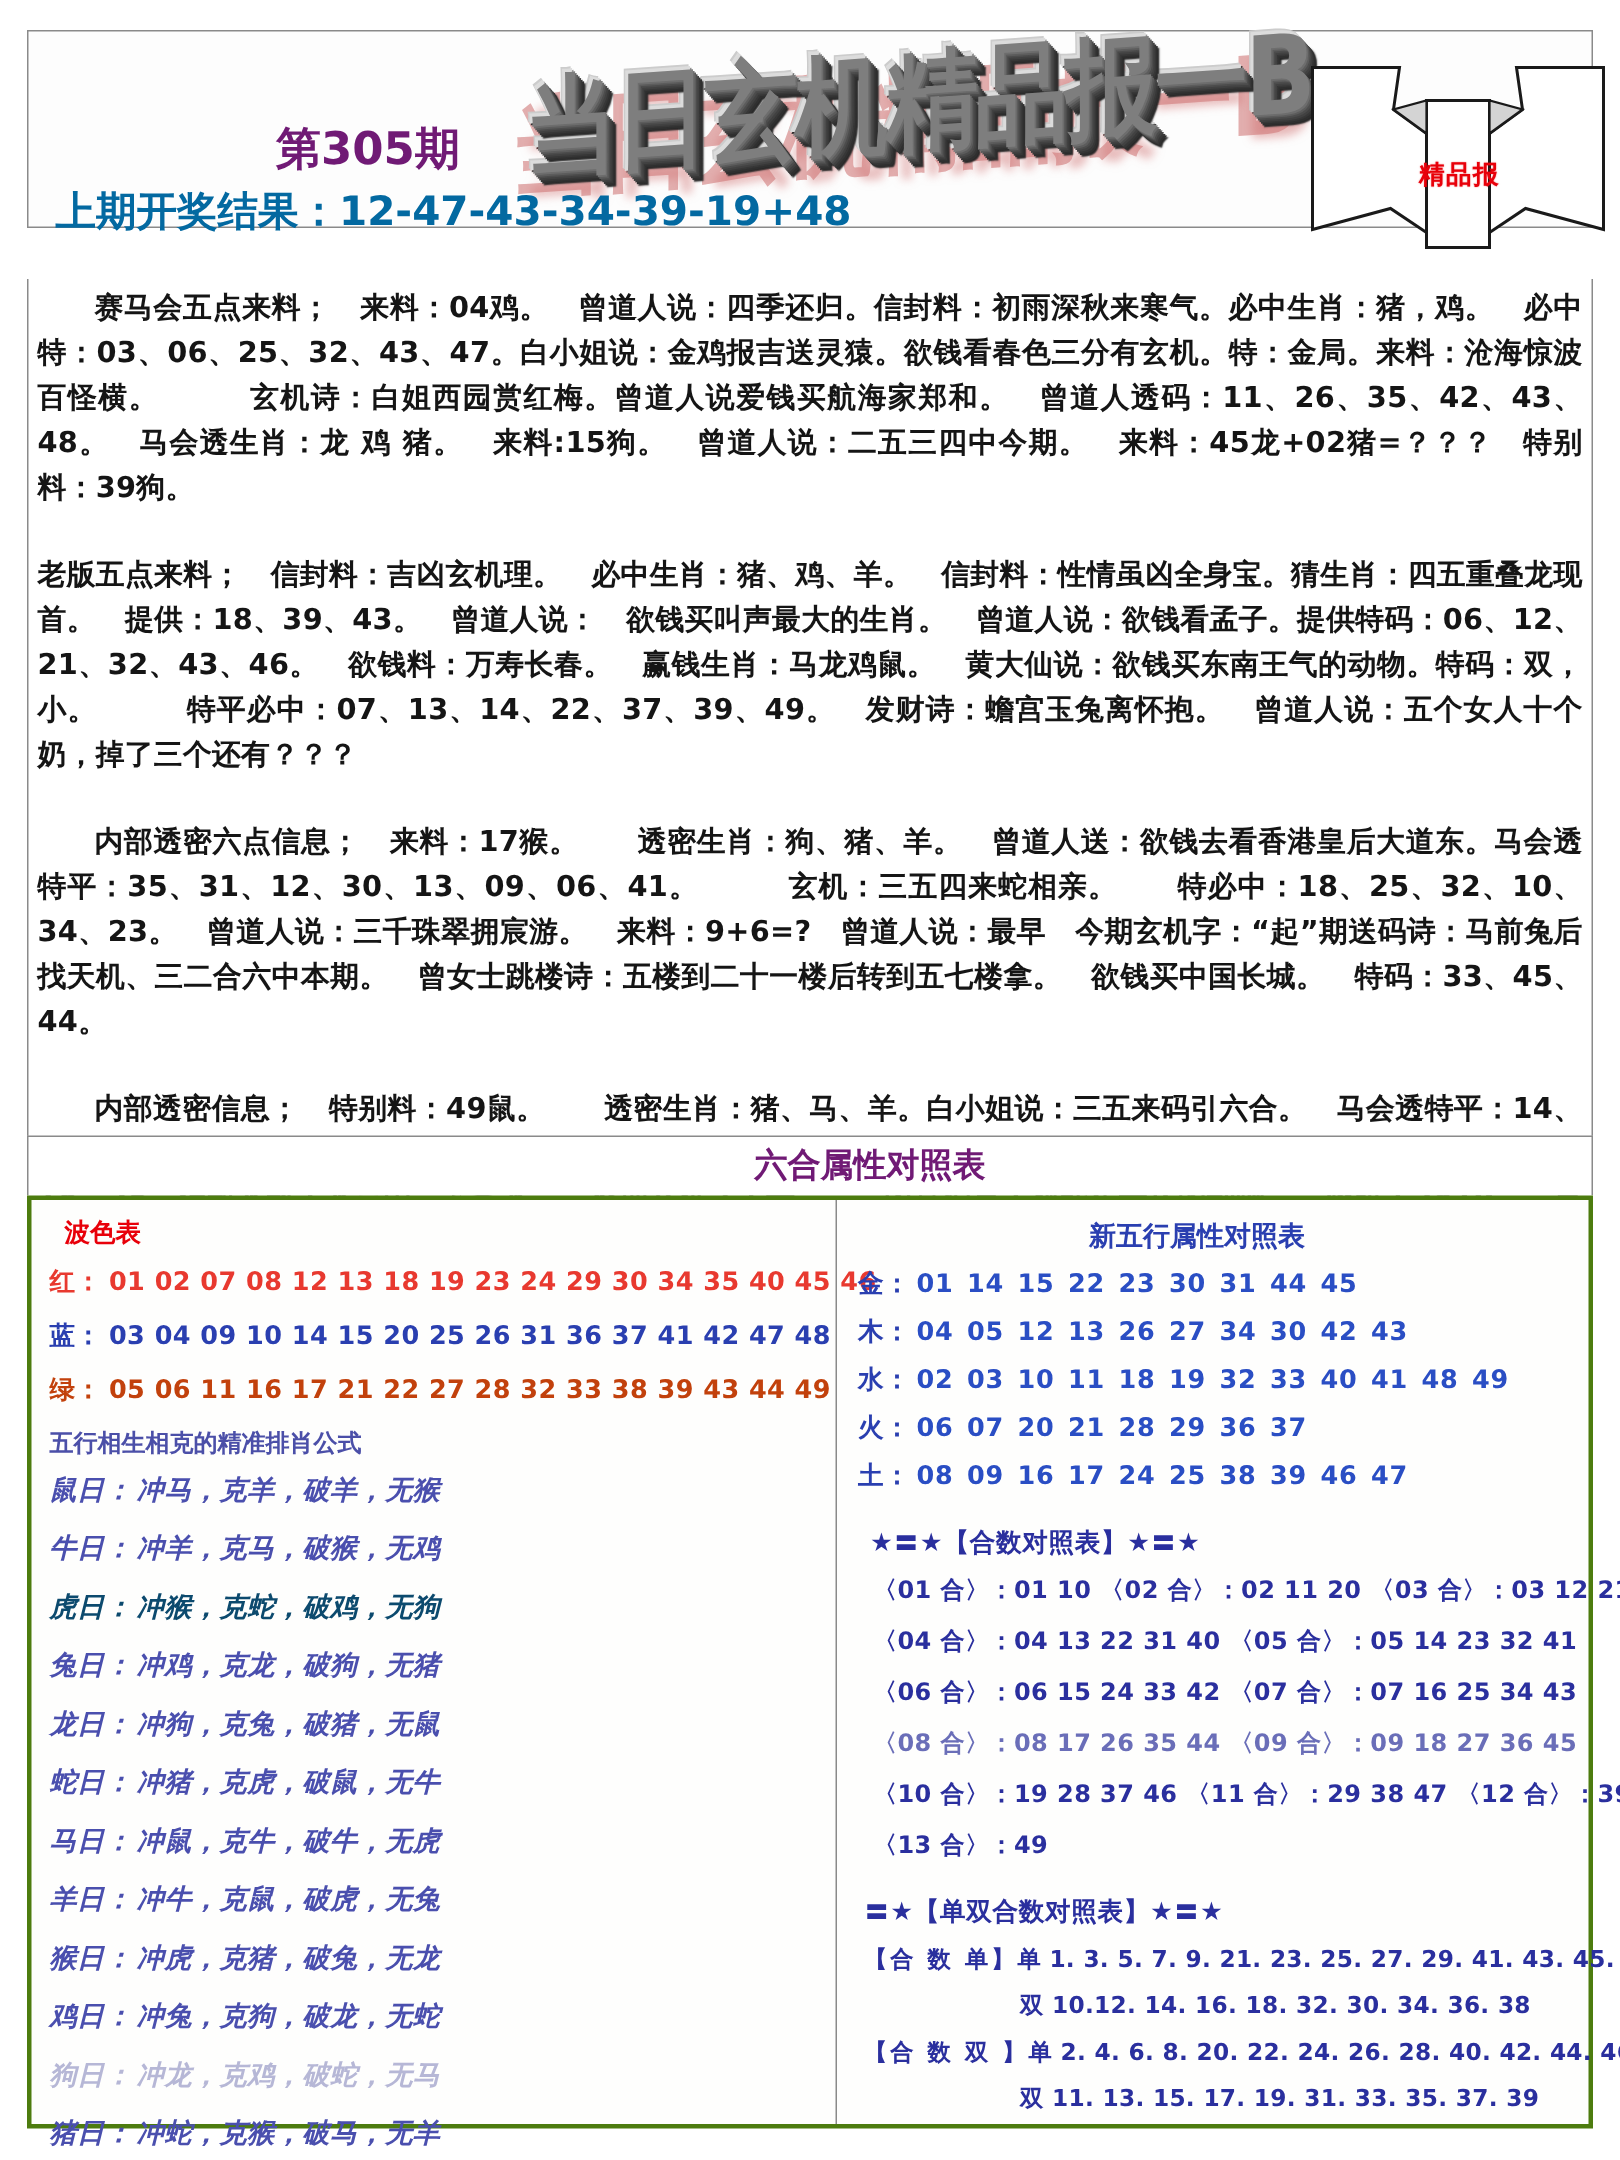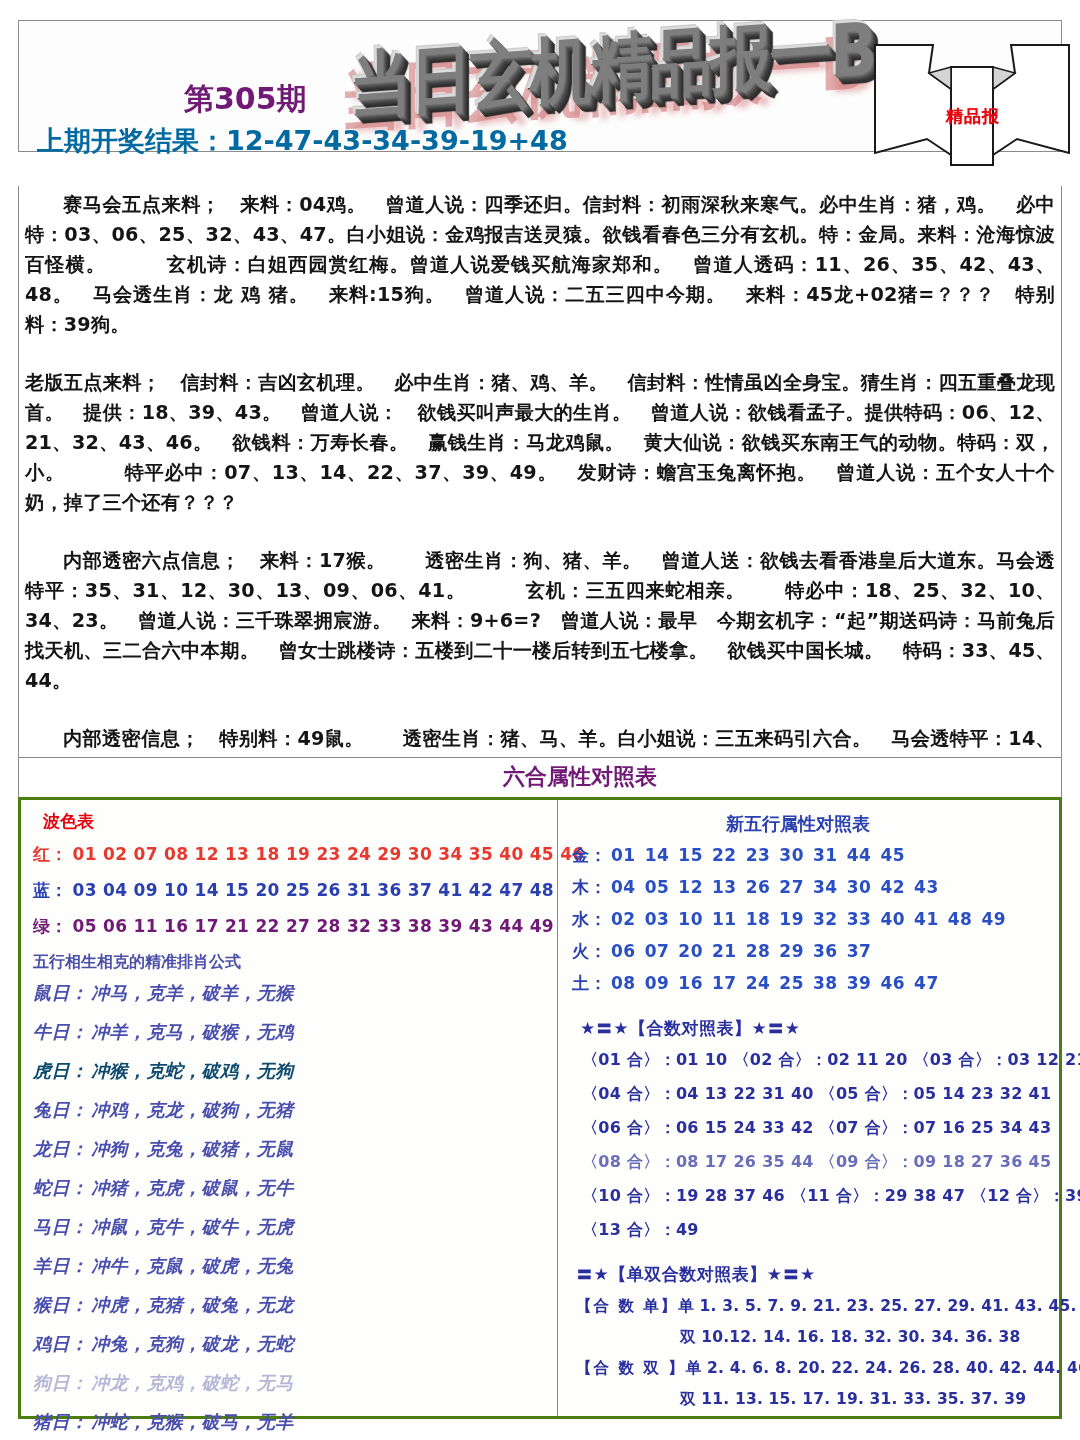--- a/index.html
+++ b/index.html
@@ -178,21 +178,21 @@
     margin: 2px 0 10px 10px;
   }
   .bose-row {
     font-size: 17px; font-weight: bold;
     margin-bottom: 13px;
     white-space: nowrap;
     letter-spacing: 0.3px;
   }
   .bose-row.red { color: #e8392f; }
   .bose-row.blue { color: #2a3fb0; }
-  .bose-row.green { color: #701a75; }
+  .bose-row.green { color: #c2410c; }
   .bose-row .lbl { margin-right: 5px; }
 
   .formula-title {
     font-size: 16px; font-weight: bold; color: #4b4fa8;
     margin: 14px 0 8px 0;
   }
   .zrow {
     font-size: 18px; font-weight: bold; color: #4a4fae;
     margin-bottom: 15px;
     white-space: nowrap;

